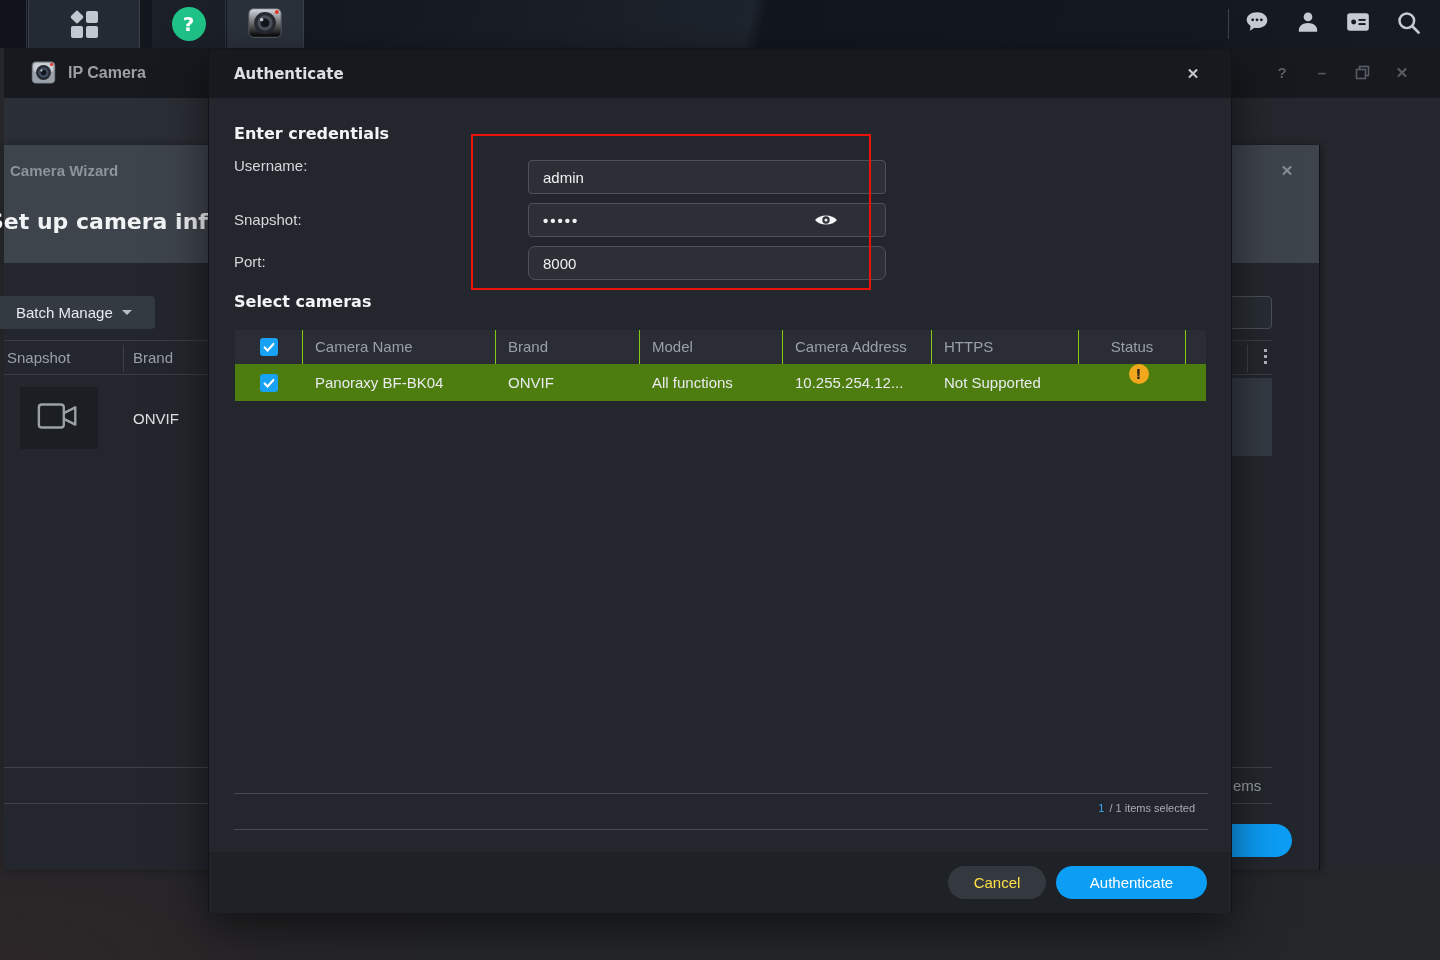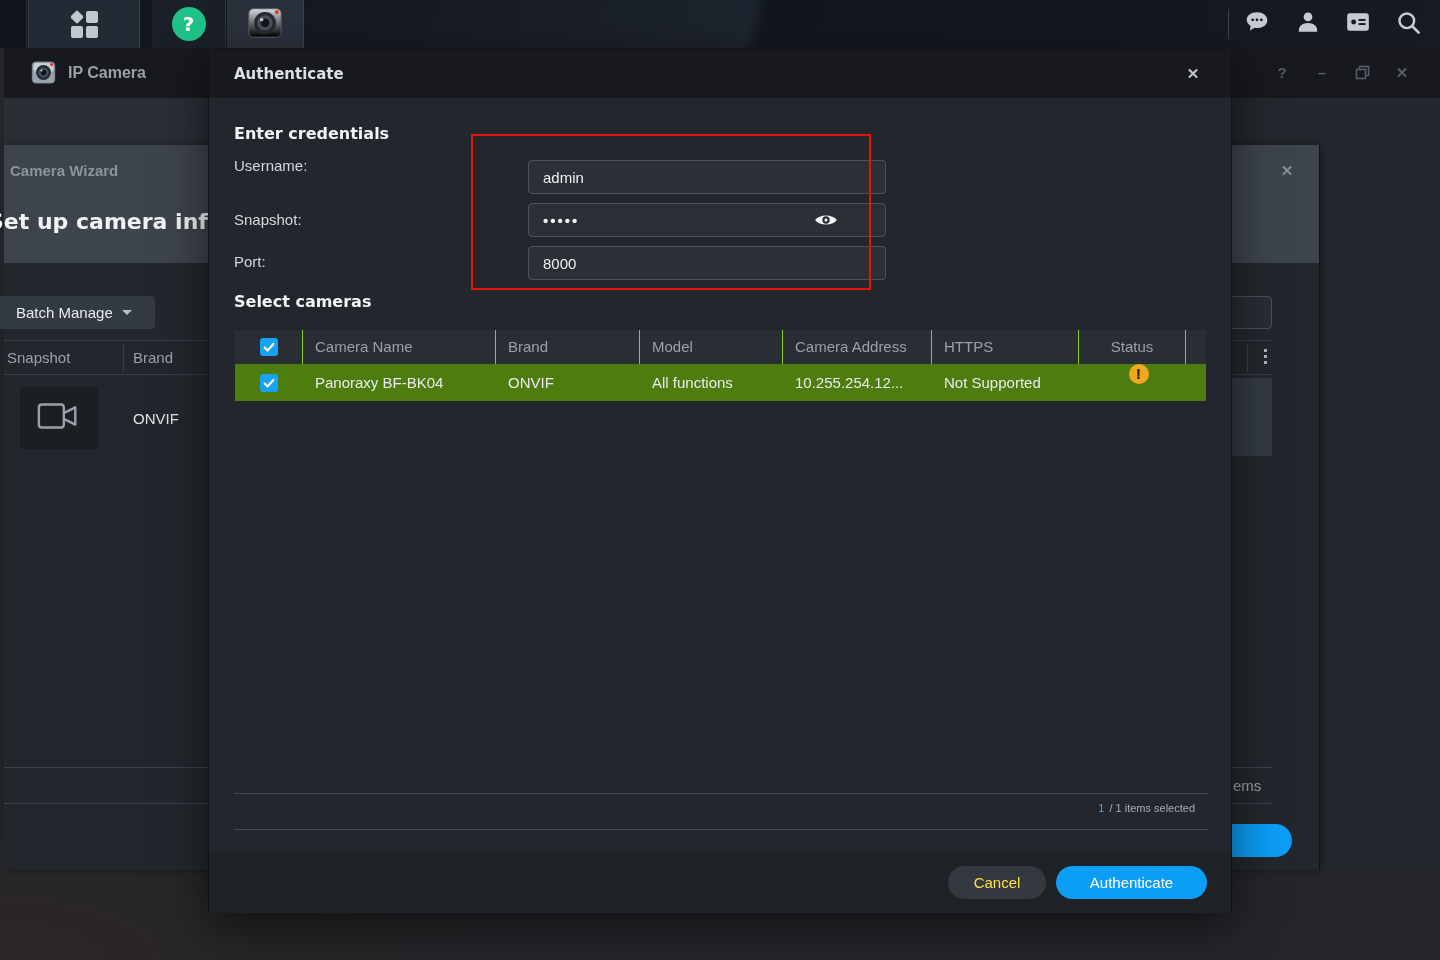--- a/index.html
+++ b/index.html
@@ -249,21 +249,21 @@
     <div class="fld-label" style="top:161px;">Snapshot:</div>
     <input class="fld-input pwd" style="top: 153px;" value="•••••">
     <span class="eye" style="top:161px;">
       <svg width="24" height="18" viewBox="0 0 22 16">
         <path d="M1 8 C5 2.4 17 2.4 21 8 C17 13.6 5 13.6 1 8 Z" fill="#f2f4f6"></path>
         <circle cx="11" cy="8" r="3.4" fill="#2c3036"></circle>
         <circle cx="11" cy="8" r="1.4" fill="#f2f4f6"></circle>
       </svg>
     </span>
     <div class="fld-label" style="top:203px;">Port:</div>
-    <input class="fld-input" style="top: 196px;" value="8000">
+    <input class="fld-input" style="top: 196px; border-radius: 7px;" value="8000">
 
     <div class="redbox"></div>
 
     <div class="dlg-h" style="top:242px;">Select cameras</div>
 
     <div class="cam-table">
       <div class="ct-head">
         <div class="c w0">
           <span class="checkbox">
             <svg width="14" height="14" viewBox="0 0 16 16">

